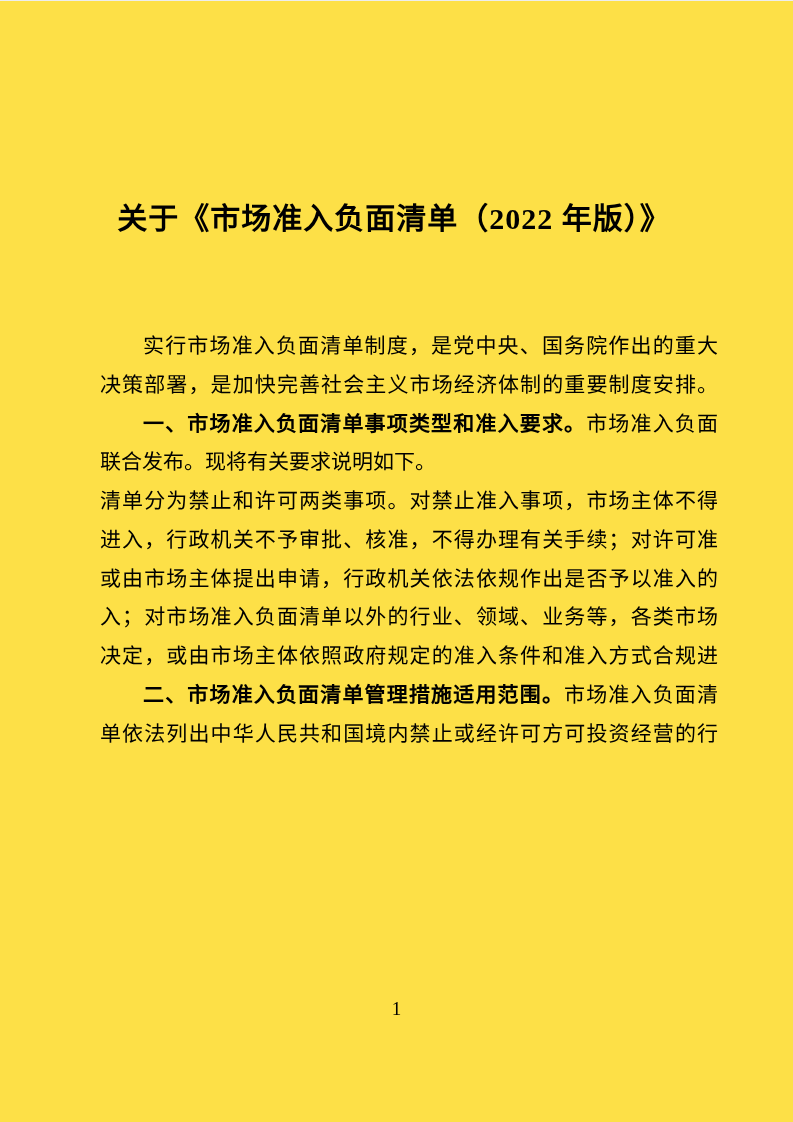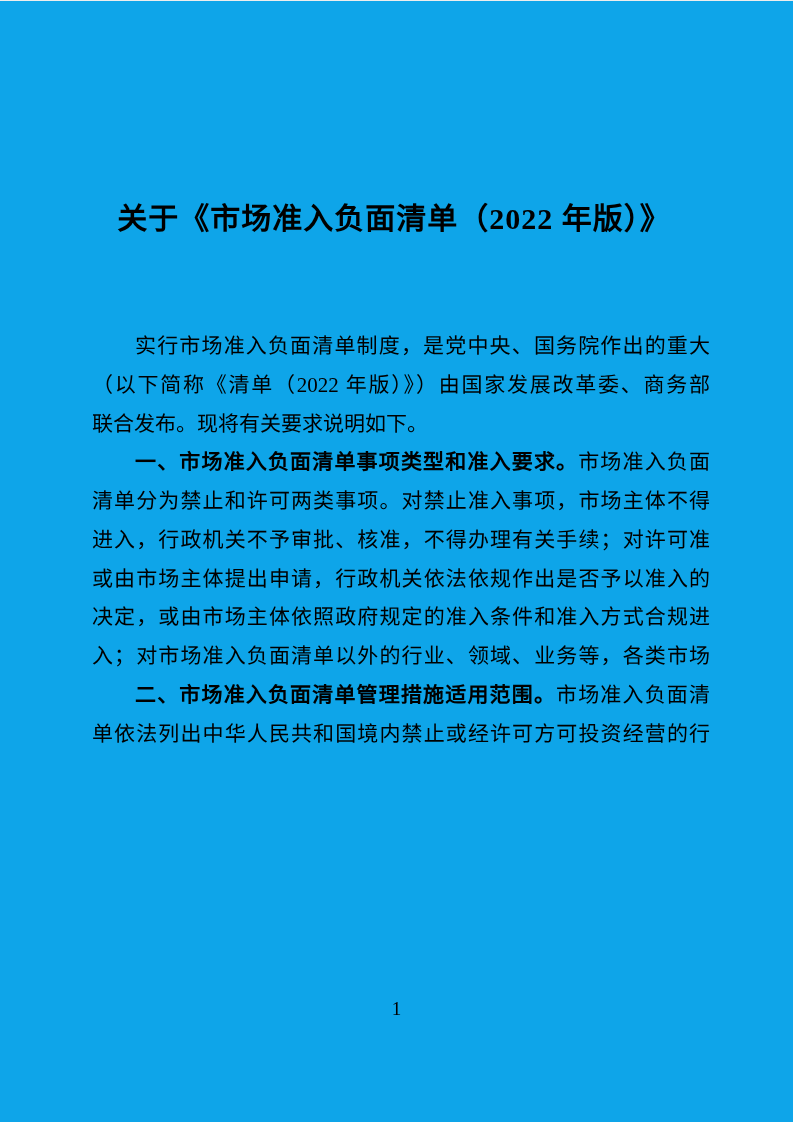--- a/index.html
+++ b/index.html
@@ -5,42 +5,42 @@
 <style>
   html, body {
     margin: 0;
     padding: 0;
     background: #ffffff;
   }
   .page {
     position: relative;
     width: 793px;
     height: 1122px;
-    background: #0ea5e9;
+    background: #fde047;
     overflow: hidden;
     color: #000000;
     font-family: "Liberation Serif", "DejaVu Serif", serif;
     border-top: 1px solid #ededed;
     box-sizing: border-box;
   }
   .doc-title {
     position: absolute;
     top: 194px;
     left: 85px;
     width: 618px;
     text-align: center;
     font-size: 30px;
     line-height: 47px;
     font-weight: bold;
     letter-spacing: 1px;
   }
   .doc-body {
     position: absolute;
     top: 326px;
-    left: 92px;
+    left: 100px;
     width: 618px;
     font-size: 21px;
   }
   .line {
     height: 38.75px;
     line-height: 38.75px;
     text-align: justify;
     text-align-last: justify;
     white-space: nowrap;
     overflow: hidden;
@@ -69,27 +69,27 @@
 <body>
 
 <div class="page">
 
   <div class="doc-title">
     <div>关于《市场准入负面清单（2022 年版）》</div>
   </div>
 
   <div class="doc-body">
       <div class="line indent"><span>实行市场准入负面清单制度，是党中央、国务院作出的重大</span></div>
-      <div class="line"><span>（以下简称《清单（2022 年版）》）由国家发展改革委、商务部</span></div>
+      <div class="line"><span>决策部署，是加快完善社会主义市场经济体制的重要制度安排。</span></div>
+      <div class="line indent"><span class="seg-bold">一、市场准入负面清单事项类型和准入要求。</span><span>市场准入负面</span></div>
       <div class="line last"><span>联合发布。现将有关要求说明如下。</span></div>
-      <div class="line indent"><span class="seg-bold">一、市场准入负面清单事项类型和准入要求。</span><span>市场准入负面</span></div>
       <div class="line"><span>清单分为禁止和许可两类事项。对禁止准入事项，市场主体不得</span></div>
       <div class="line"><span>进入，行政机关不予审批、核准，不得办理有关手续；对许可准</span></div>
       <div class="line"><span>或由市场主体提出申请，行政机关依法依规作出是否予以准入的</span></div>
+      <div class="line"><span>入；对市场准入负面清单以外的行业、领域、业务等，各类市场</span></div>
       <div class="line"><span>决定，或由市场主体依照政府规定的准入条件和准入方式合规进</span></div>
-      <div class="line"><span>入；对市场准入负面清单以外的行业、领域、业务等，各类市场</span></div>
       <div class="line indent"><span class="seg-bold">二、市场准入负面清单管理措施适用范围。</span><span>市场准入负面清</span></div>
       <div class="line"><span>单依法列出中华人民共和国境内禁止或经许可方可投资经营的行</span></div>
     </div>
 
   <div class="page-number">1</div>
 
 </div>
 
 </body></html>

